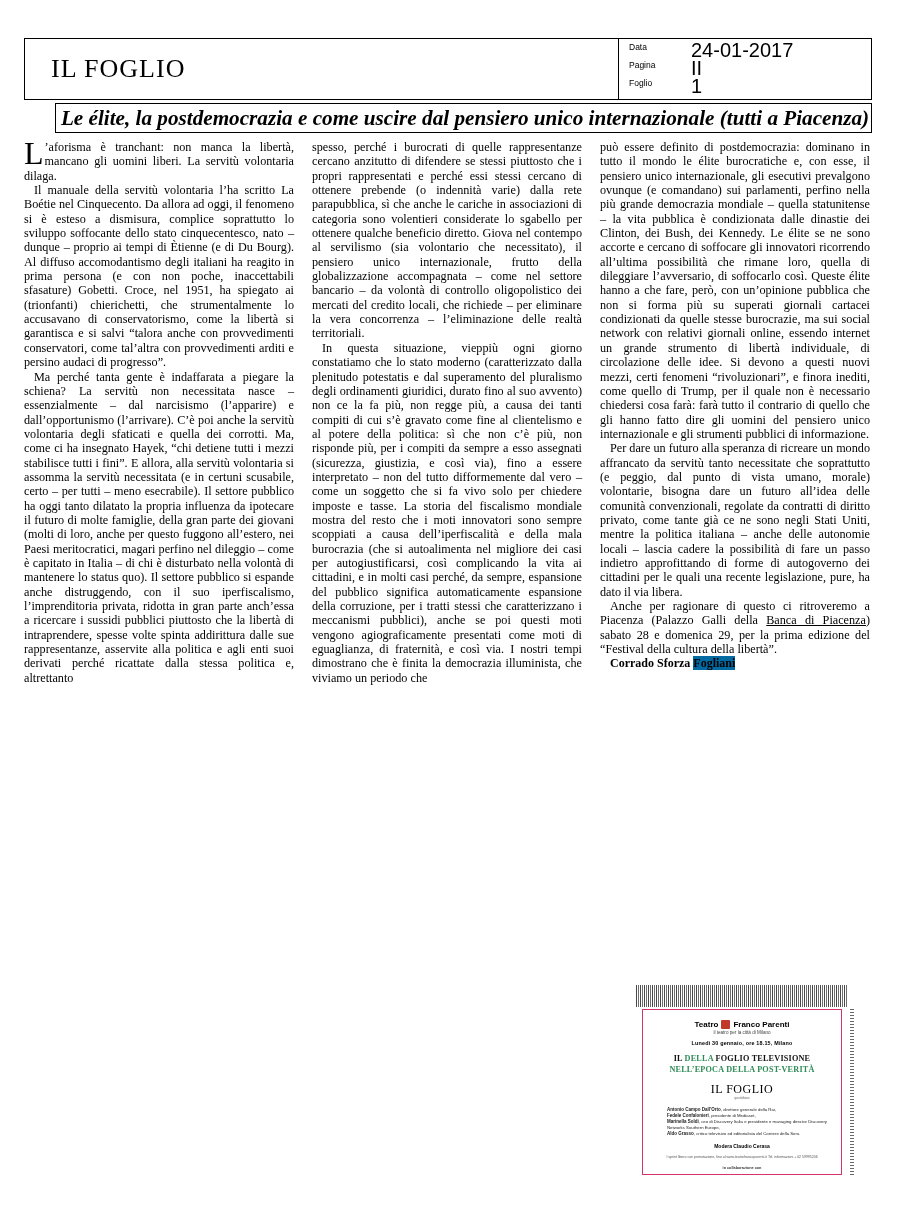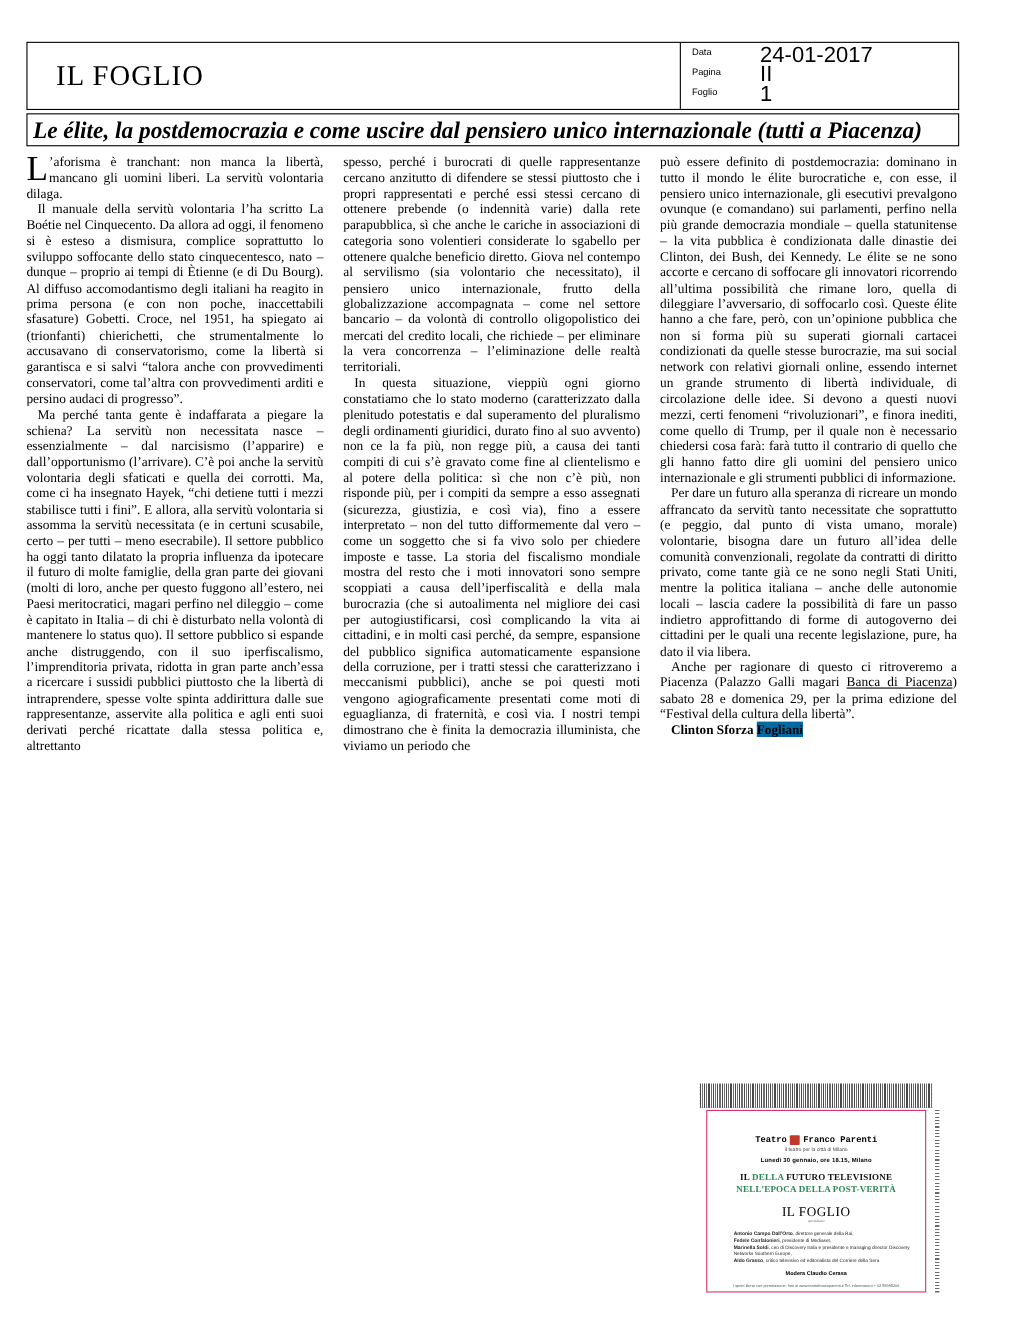--- a/index.html
+++ b/index.html
@@ -67,20 +67,21 @@
 
   
   .headline-box{
     margin-top:3px;
     border:1.5px solid #000;
     height:30px;
     display:flex;
     align-items:center;
     box-sizing:border-box;
     overflow:hidden;
+    margin-left:31px;
   }
   .headline{
     font-family:"Liberation Serif", serif;
     font-style:italic;
     font-weight:700;
     font-size:21.5px;
     line-height:24px;
     white-space:nowrap;
     padding-left:5px;
     transform:scaleX(0.985);
@@ -151,24 +152,24 @@
     left:6px; top:24px;
     width:200px; height:166px;
     background:#ffffff;
     border:1.5px solid #d6336c;
     box-sizing:border-box;
     padding:5px 6px;
     overflow:hidden;
   }
   .ad-theatre{
     text-align:center;
-    font-family:Liberation Mono, monospace;
+    font-family:Liberation Sans, sans-serif;
     font-size:8px;
     font-weight:700;
-    margin-top:17px;
+    margin-top:5px;
     display:flex;
     justify-content:center;
     align-items:center;
     gap:3px;
   }
   .ad-theatre-mark{
     display:inline-block;
     width:9px;height:9px;
     background:#c0392b;
     border-radius:1px;
@@ -310,43 +311,43 @@
     </div>
 
     <div class="col">
       <p class="first">spesso, perché i burocrati di quelle rappresentanze cercano anzitutto di difendere se stessi piuttosto che i propri rappresentati e perché essi stessi cercano di ottenere prebende (o indennità varie) dalla rete parapubblica, sì che anche le cariche in associazioni di categoria sono volentieri considerate lo sgabello per ottenere qualche beneficio diretto. Giova nel contempo al servilismo (sia volontario che necessitato), il pensiero unico internazionale, frutto della globalizzazione accompagnata – come nel settore bancario – da volontà di controllo oligopolistico dei mercati del credito locali, che richiede – per eliminare la vera concorrenza – l’eliminazione delle realtà territoriali.</p>
       <p>In questa situazione, vieppiù ogni giorno constatiamo che lo stato moderno (caratterizzato dalla plenitudo potestatis e dal superamento del pluralismo degli ordinamenti giuridici, durato fino al suo avvento) non ce la fa più, non regge più, a causa dei tanti compiti di cui s’è gravato come fine al clientelismo e al potere della politica: sì che non c’è più, non risponde più, per i compiti da sempre a esso assegnati (sicurezza, giustizia, e così via), fino a essere interpretato – non del tutto difformemente dal vero – come un soggetto che si fa vivo solo per chiedere imposte e  tasse. La storia del fiscalismo mondiale mostra del resto che i moti innovatori sono sempre scoppiati a causa dell’iperfiscalità e della mala burocrazia (che si autoalimenta nel migliore dei casi per autogiustificarsi, così complicando la vita ai cittadini, e in molti casi perché, da sempre, espansione del pubblico significa automaticamente espansione della corruzione, per i tratti stessi che caratterizzano i meccanismi pubblici), anche se poi questi moti vengono agiograficamente presentati come moti di eguaglianza, di fraternità, e così via. I nostri tempi dimostrano che è finita la democrazia illuminista, che viviamo un periodo che</p>
     </div>
 
     <div class="col">
       <p class="first">può essere definito di postdemocrazia: dominano in tutto il mondo le élite burocratiche e, con esse, il pensiero unico internazionale, gli esecutivi prevalgono ovunque (e comandano) sui parlamenti, perfino nella più grande democrazia mondiale – quella statunitense – la vita pubblica è condizionata dalle dinastie dei Clinton, dei Bush, dei Kennedy. Le élite se ne sono accorte e cercano di soffocare gli innovatori ricorrendo all’ultima possibilità che rimane loro, quella di dileggiare l’avversario, di soffocarlo così. Queste élite hanno a che fare, però, con un’opinione pubblica che non si forma più su superati giornali cartacei condizionati da quelle stesse burocrazie, ma sui social network con relativi giornali online, essendo internet un grande strumento di libertà individuale, di circolazione delle idee. Si devono a questi nuovi mezzi, certi fenomeni “rivoluzionari”, e finora inediti, come quello di Trump, per il quale non è necessario chiedersi cosa farà: farà tutto il contrario di quello che gli hanno fatto dire gli uomini del pensiero unico internazionale e gli strumenti pubblici di informazione.</p>
       <p>Per dare un futuro alla speranza di ricreare un mondo affrancato da servitù tanto necessitate che soprattutto (e peggio, dal punto di vista umano, morale) volontarie, bisogna dare un futuro all’idea delle comunità convenzionali, regolate da contratti di diritto privato, come tante già ce ne sono negli Stati Uniti, mentre la politica italiana – anche delle autonomie locali – lascia cadere la possibilità di fare un passo indietro approfittando di forme di autogoverno dei cittadini per le quali una recente legislazione, pure, ha dato il via libera.</p>
-      <p><span>Anche per ragionare di questo ci ritroveremo a Piacenza (Palazzo Galli magari </span><span class="ulink">Banca di Piacenza</span><span>) sabato 28 e domenica 29, per la prima edizione del “Festival della cultura della libertà”.</span></p>
-      <p class="byline"><span>Clinton Sforza </span><span class="hl">Fogliani</span></p>
+      <p><span>Anche per ragionare di questo ci ritroveremo a Piacenza (Palazzo Galli della </span><span class="ulink">Banca di Piacenza</span><span>) sabato 28 e domenica 29, per la prima edizione del “Festival della cultura della libertà”.</span></p>
+      <p class="byline"><span>Corrado Sforza </span><span class="hl">Fogliani</span></p>
     </div>
 
   </div>
 </div>
 
 <div class="ad-wrap">
   <div class="ad-noise"></div>
   <div class="ad-side"></div>
   <div class="ad-box">
 
     <div class="ad-theatre">
       <span>Teatro</span>
       <span class="ad-theatre-mark"></span>
       <span>Franco Parenti</span>
     </div>
     <div class="ad-sub">il teatro per la città di Milano</div>
 
     <div class="ad-date">Lunedì 30 gennaio, ore 18.15, Milano</div>
 
     <div class="ad-title">
-      <span class="k">IL </span><span class="g">DELLA </span><span class="k">FUTURO TELEVISIONE</span><br>
+      <span class="k">IL </span><span class="g">DELLA </span><span class="k">FOGLIO TELEVISIONE</span><br>
       <span class="g">NELL’EPOCA DELLA POST-VERITÀ</span>
     </div>
 
     <div class="ad-foglio">IL FOGLIO</div>
     <div class="ad-foglio-sub">quotidiano</div>
 
     <div class="ad-speakers">
       <div><b>Antonio Campo Dall’Orto</b><span>, direttore generale della Rai,</span></div>
       <div><b>Fedele Confalonieri</b><span>, presidente di Mediaset,</span></div>
       <div><b>Marinella Soldi</b><span>, ceo di Discovery Italia e presidente e managing director Discovery Networks Southern Europe,</span></div>

